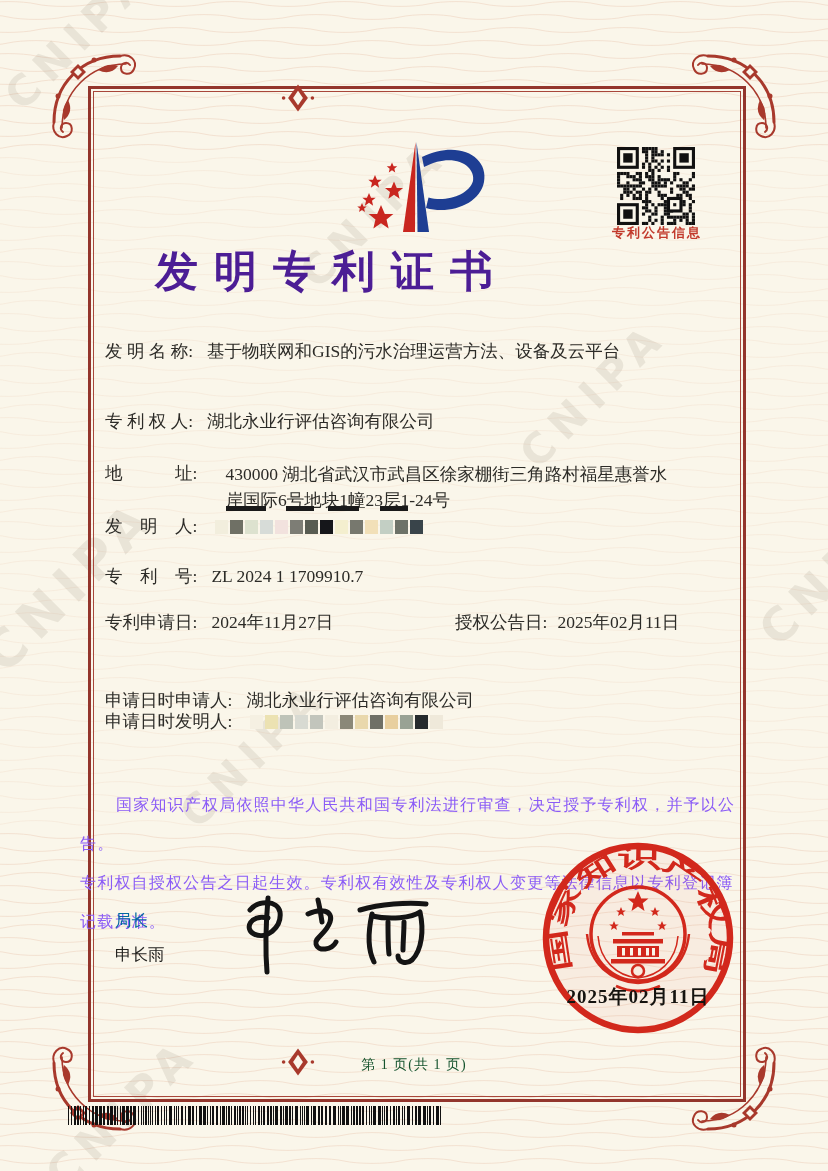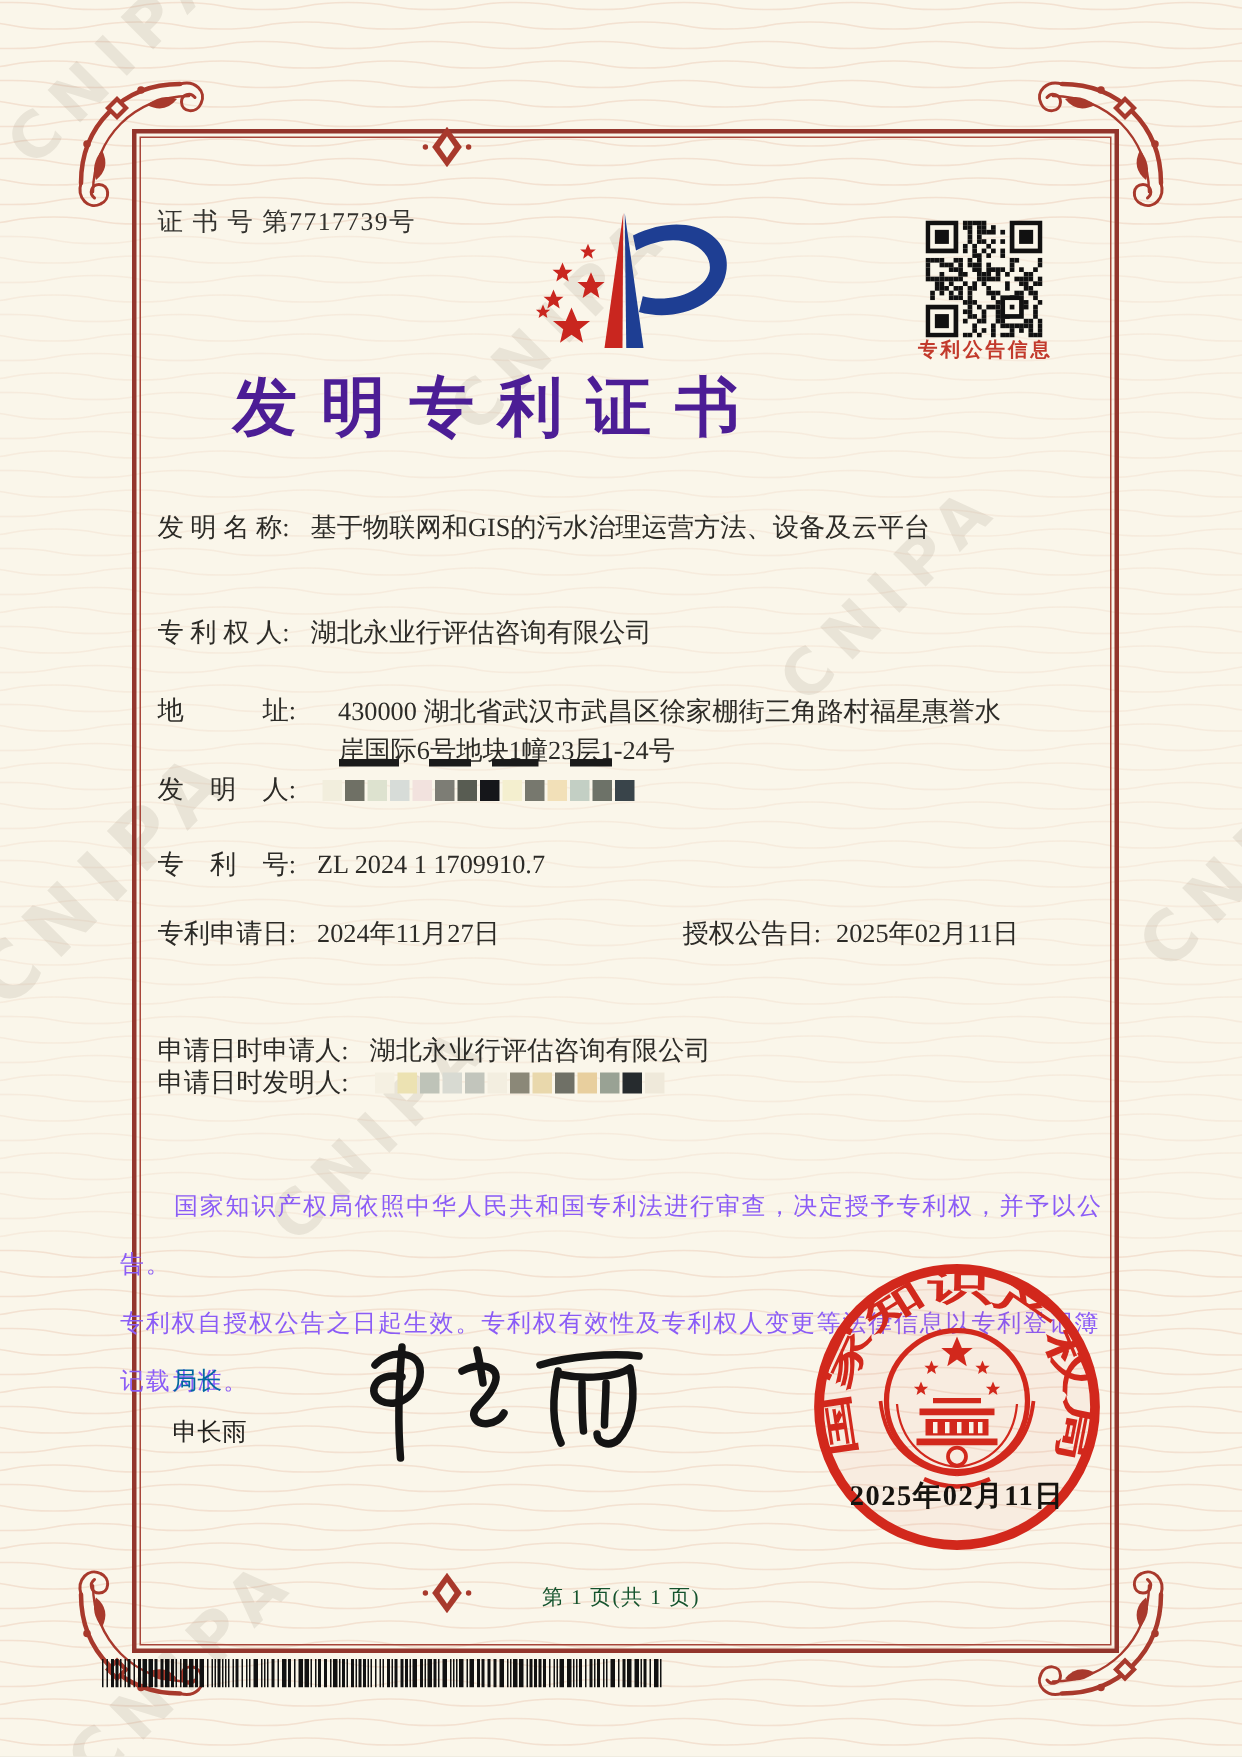--- a/index.html
+++ b/index.html
@@ -209,21 +209,20 @@
     </svg>
   <svg class="mid-orn m-top">
       <use href="#mid-orn" width="36" height="36"></use>
     </svg>
   <svg class="mid-orn m-bot">
       <use href="#mid-orn" width="36" height="36"></use>
     </svg>
 
   <div class="content">
 
-    <div class="cert-no">证 书 号 第7717739号</div>
 
     <svg class="logo" width="165" height="100" viewBox="0 0 165 100">
       <path d="M82.5,5 L70,95 L82,95 Z" fill="#c9261f"></path>
       <path d="M83.5,5 L96,95 L84.5,95 Z" fill="#1e3e93"></path>
       <path d="M89,20 C126,2 156,20 151,45 C147,67 117,78 93,71 L95.5,60.5 C113,65.5 136,58 140,44 C143,29 121,14 91,30 Z" fill="#1e3e93"></path>
       <g fill="#c9261f">
         <use href="#star5" transform="translate(59,31) scale(0.55)"></use>
         <use href="#star5" transform="translate(42,45) scale(0.7)"></use>
         <use href="#star5" transform="translate(61,54) scale(0.95)"></use>
         <use href="#star5" transform="translate(36,63) scale(0.7)"></use>

